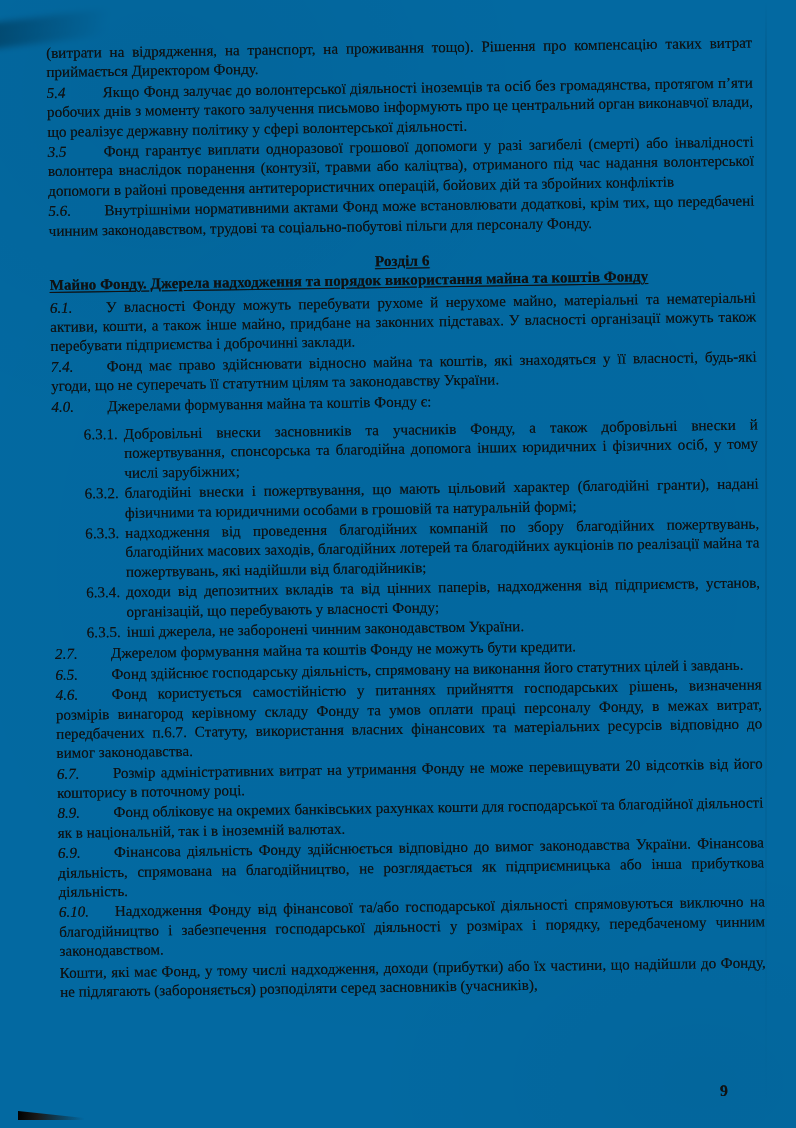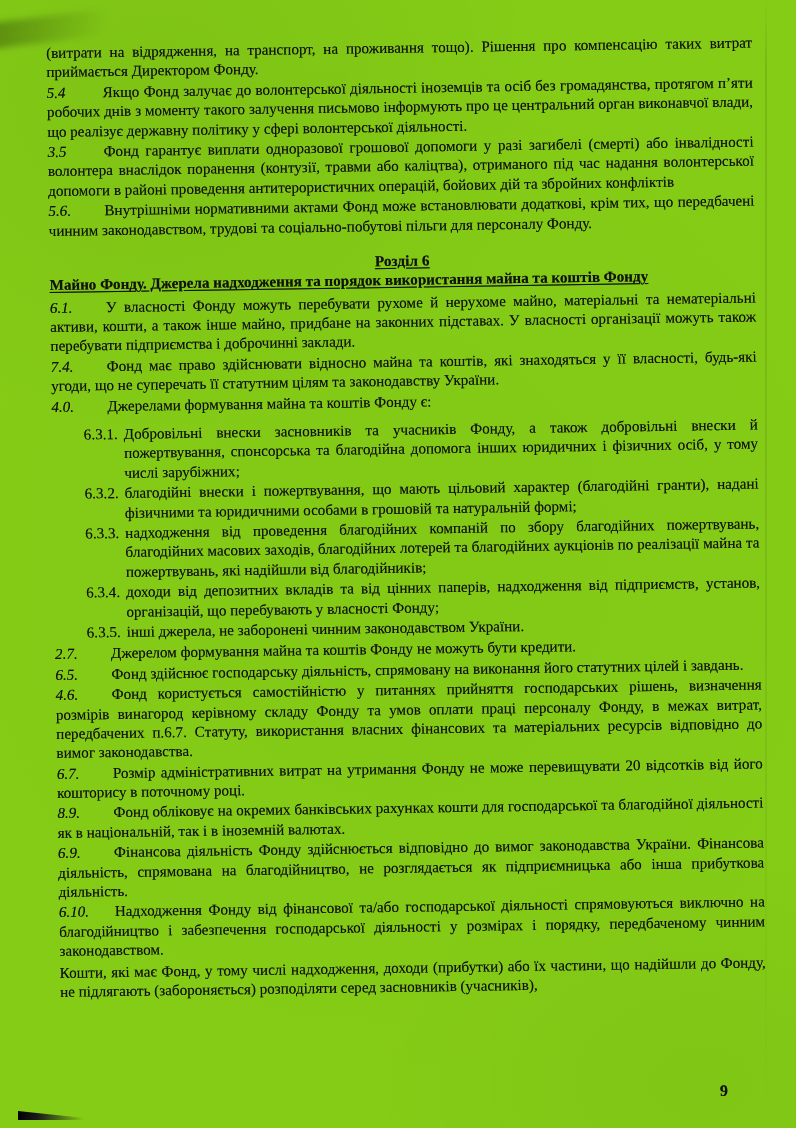--- a/index.html
+++ b/index.html
@@ -9,21 +9,21 @@
     background:#ffffff;
     font-family:"Liberation Serif","DejaVu Serif",serif;
     color:#111;
     overflow:hidden;
     position:relative;
   }
 
   
   #page{
     position:absolute;inset:0;
-    background:#84cc16;
+    background:#0369a1;
     overflow:hidden;
   }
   
   #paper-tone{
     position:absolute;inset:0;
     background:
       radial-gradient(ellipse 70% 45% at 20% 8%, rgba(0,0,0,.045), rgba(0,0,0,0) 70%),
       radial-gradient(ellipse 60% 30% at 88% 96%, rgba(0,0,0,.030), rgba(0,0,0,0) 72%),
       radial-gradient(ellipse 90% 70% at 50% 50%, rgba(0,0,0,.012), rgba(0,0,0,0) 80%);
     pointer-events:none;

